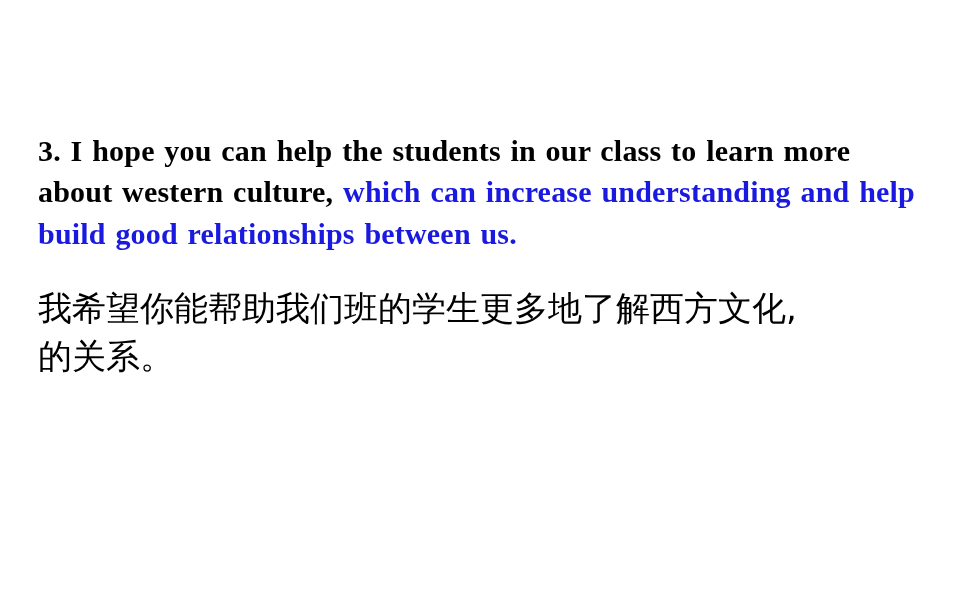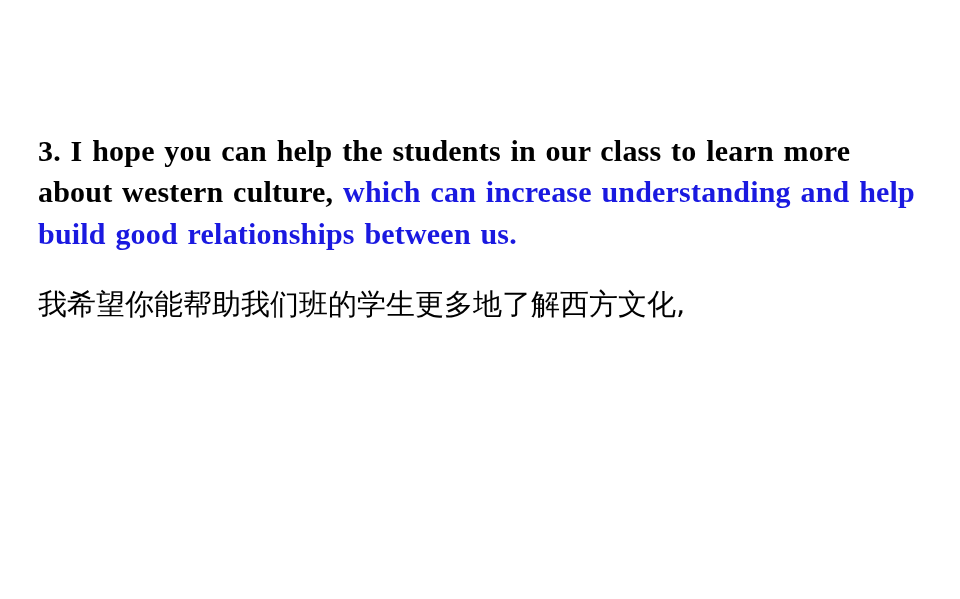--- a/index.html
+++ b/index.html
@@ -32,21 +32,21 @@
   }
   .en-black {
     color: #000000;
   }
   .en-blue {
     color: #1a19e0;
   }
   .chinese-block {
     margin-top: 14px;
     font-family: "DejaVu Sans", sans-serif;
-    font-size: 29px;
+    font-size: 34px;
     line-height: 1.42;
     color: #000000;
     max-width: 900px;
   }
   .chinese-block div {
     white-space: nowrap;
   }
 </style>
 </head>
 <body>
@@ -54,15 +54,16 @@
 <div class="slide">
 
   <p class="english-block">
     <span class="en-black">3.</span>
     <span class="en-black">I hope you can help the students in our class to learn more about western culture,</span>
     <span class="en-blue">which can increase understanding and help build good relationships between us.</span>
   </p>
 
   <div class="chinese-block">
     <div>我希望你能帮助我们班的学生更多地了解西方文化,</div>
+    <div>的关系。</div>
   </div>
 
 </div>
 
 </body></html>

